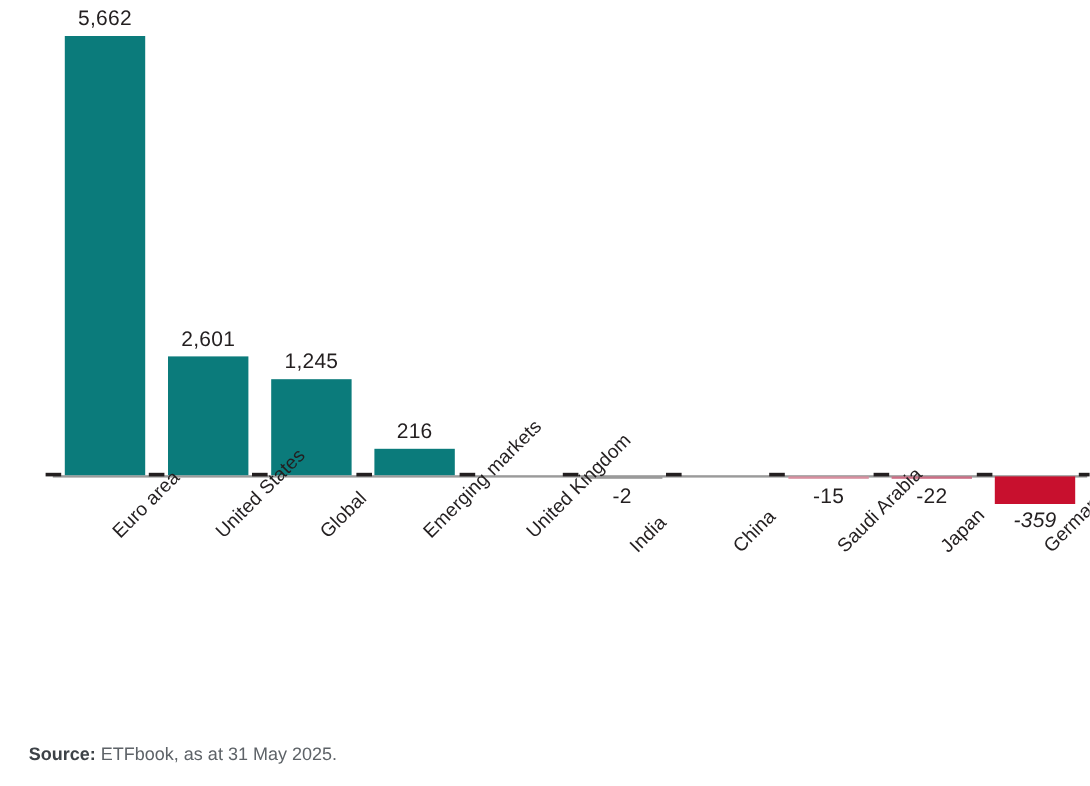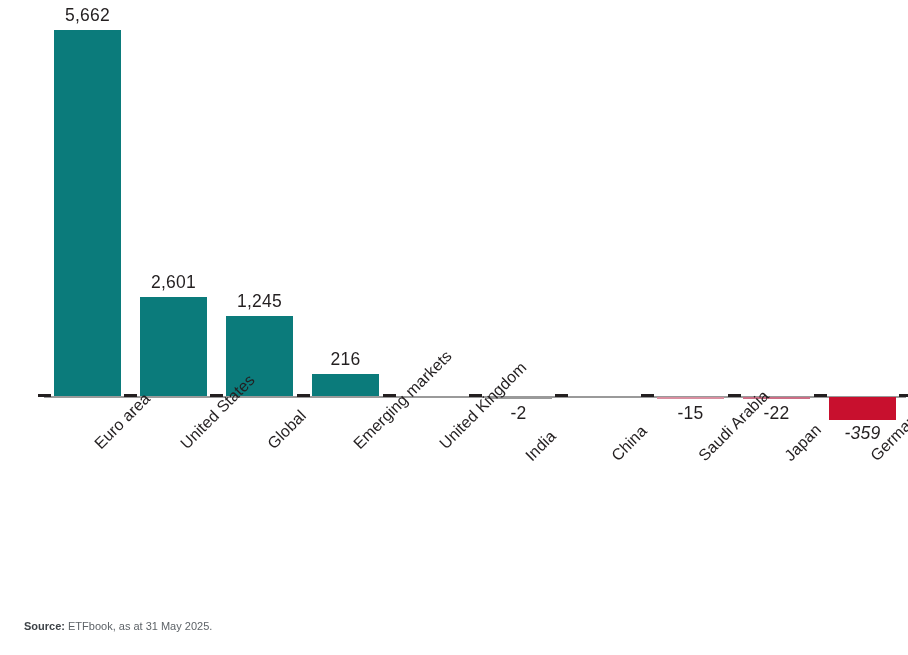--- a/index.html
+++ b/index.html
@@ -92,21 +92,21 @@
     transform-origin: left top;
     transform: rotate(-45deg);
     letter-spacing: 0.1px;
   }
 
   
   .source {
     position: absolute;
     left: 8px;
     top: 620px;
-    font-size: 11px;
+    font-size: 15px;
     color: #5e6368;
     white-space: nowrap;
   }
   .source .label {
     font-weight: bold;
     color: #3d4247;
   }
 </style>
 </head>
 <body>

